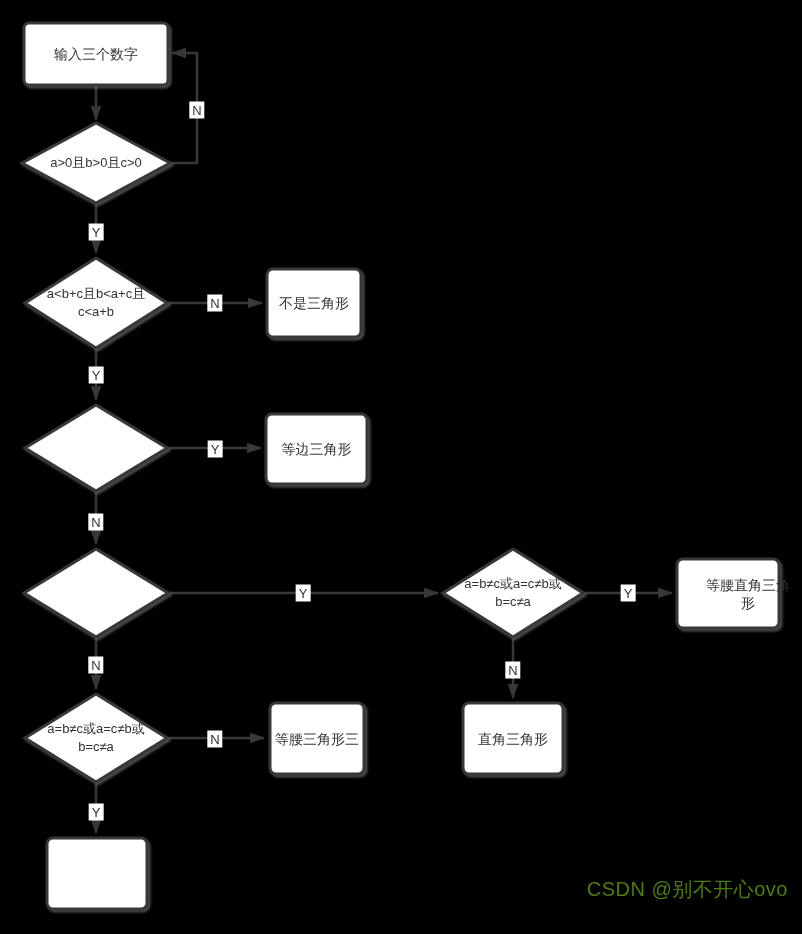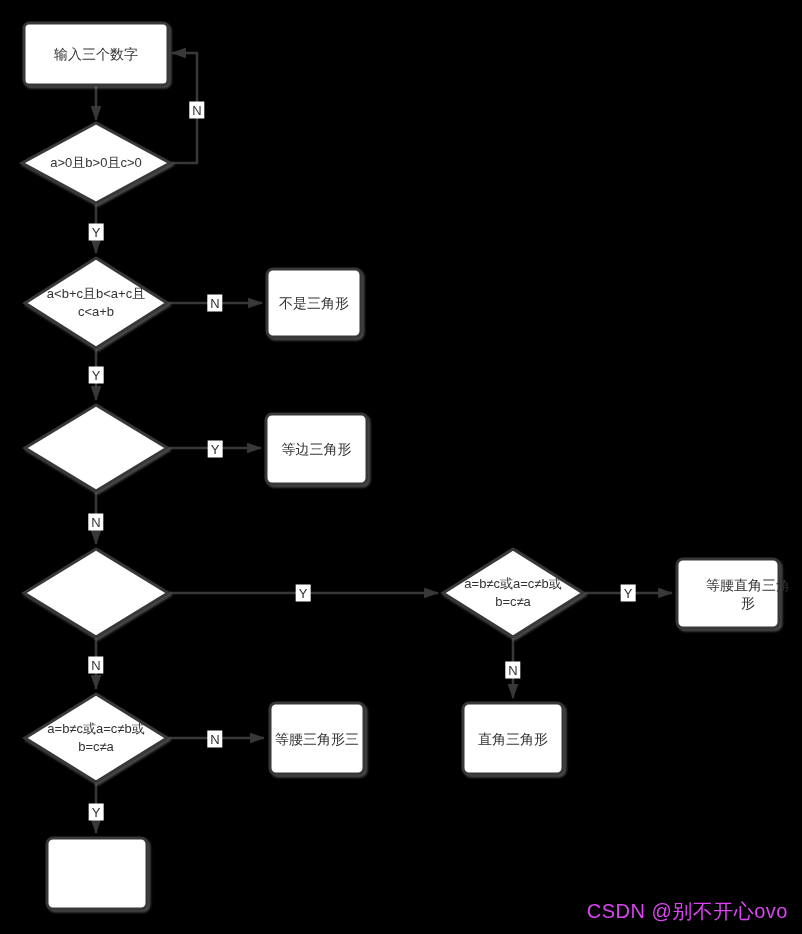--- a/index.html
+++ b/index.html
@@ -49,23 +49,23 @@
     transform: translate(-50%, -50%);
     background: #ffffff;
     color: #333333;
     font-size: 13px;
     line-height: 17px;
     padding: 0 3px;
   }
   .watermark {
     position: absolute;
     right: 14px;
-    top: 898px;
+    top: 876px;
     font-size: 20px;
-    color: #d946ef;
+    color: #4d7c0f;
     letter-spacing: 0.5px;
     margin-left: 33px;
   }
 </style>
 </head>
 <body>
 
 <div class="stage">
 
   <svg class="graphics" viewBox="0 0 802 934">

